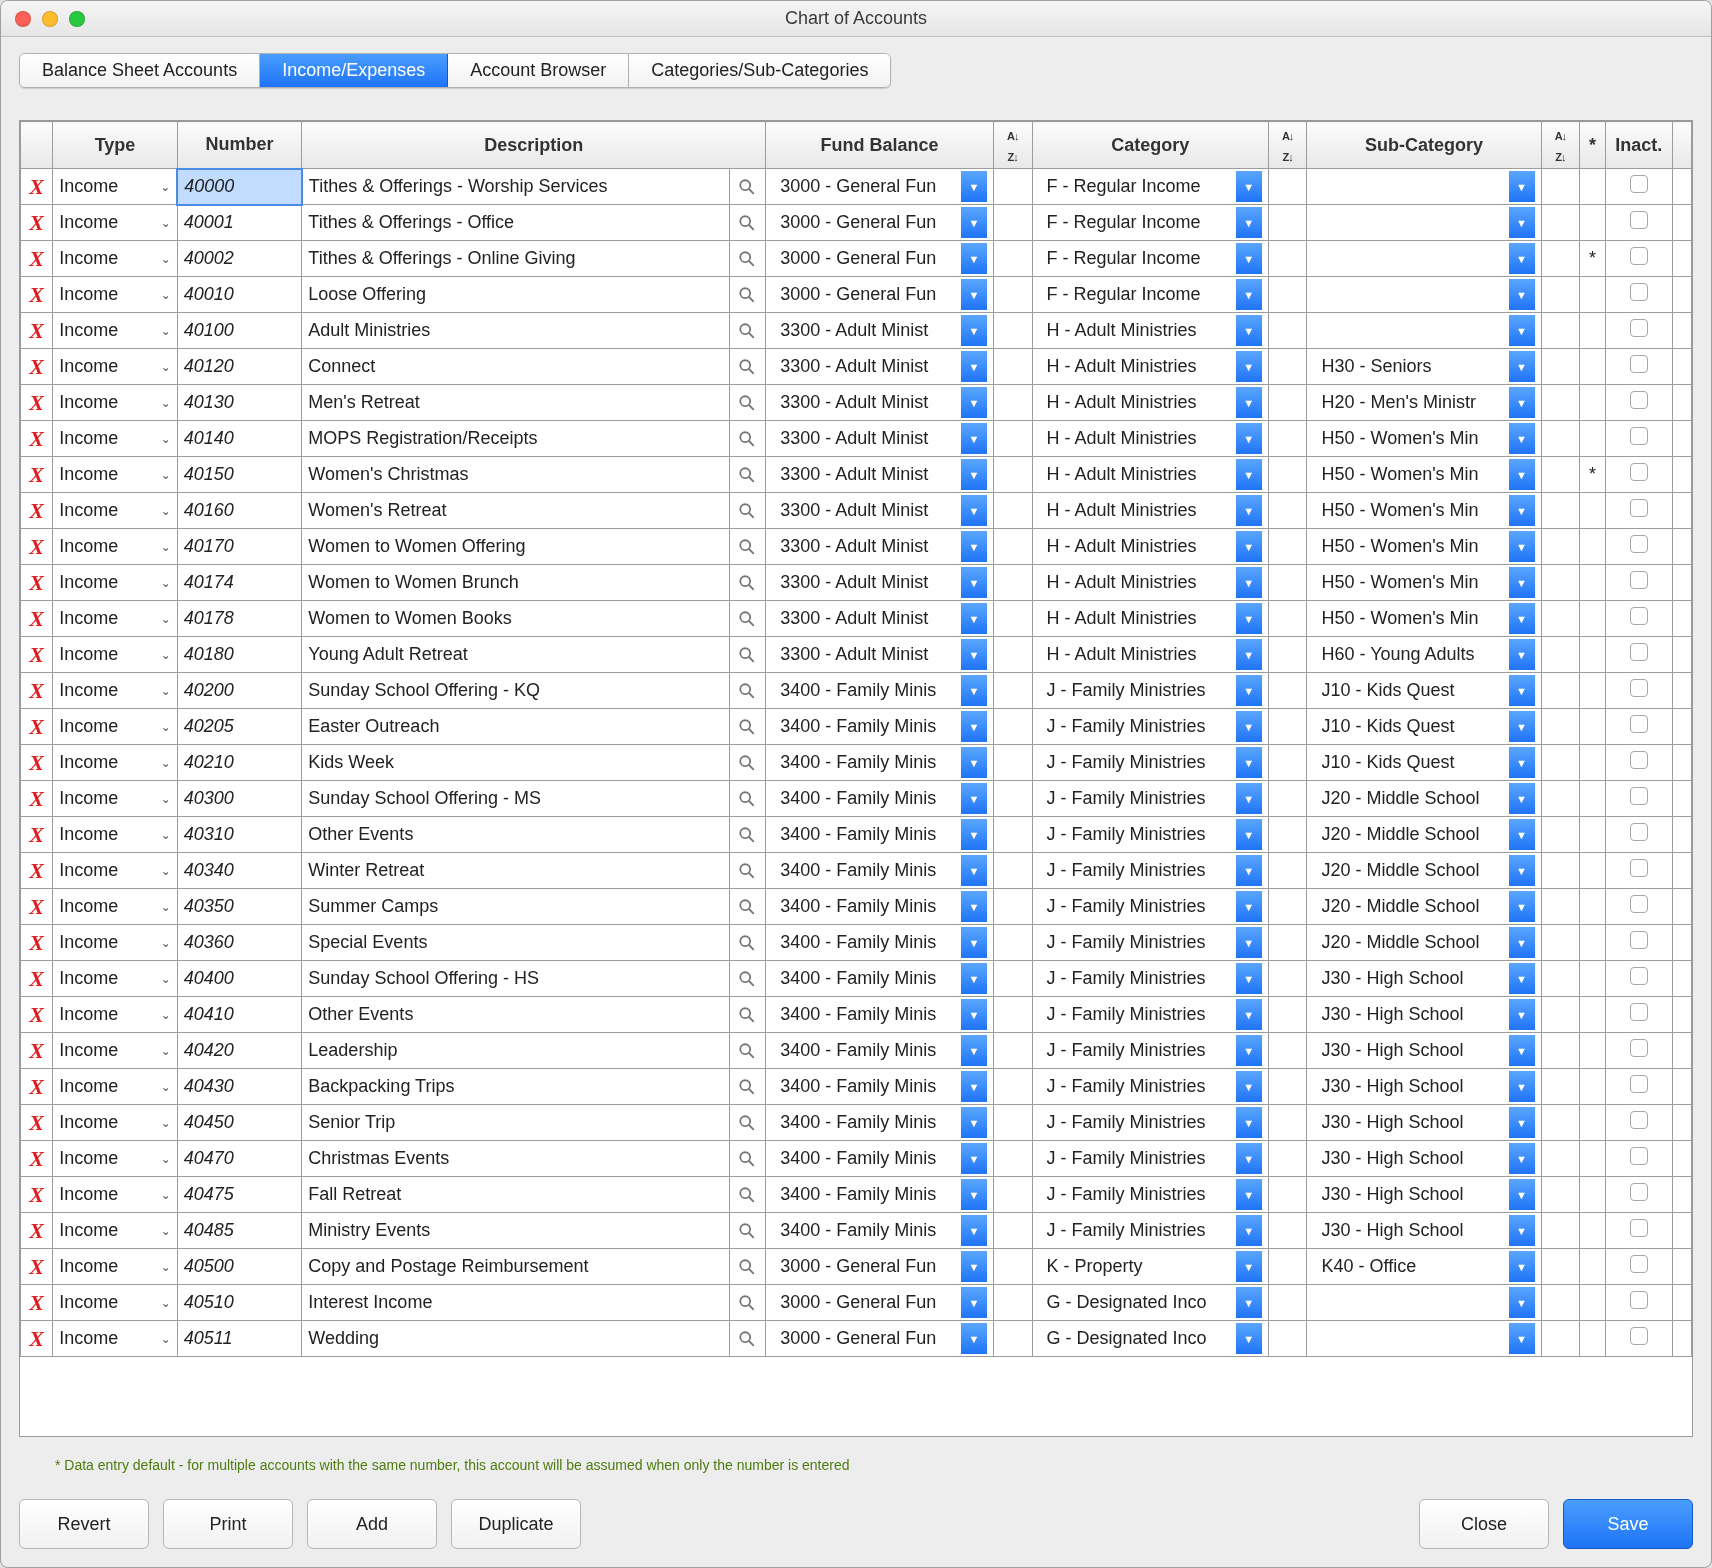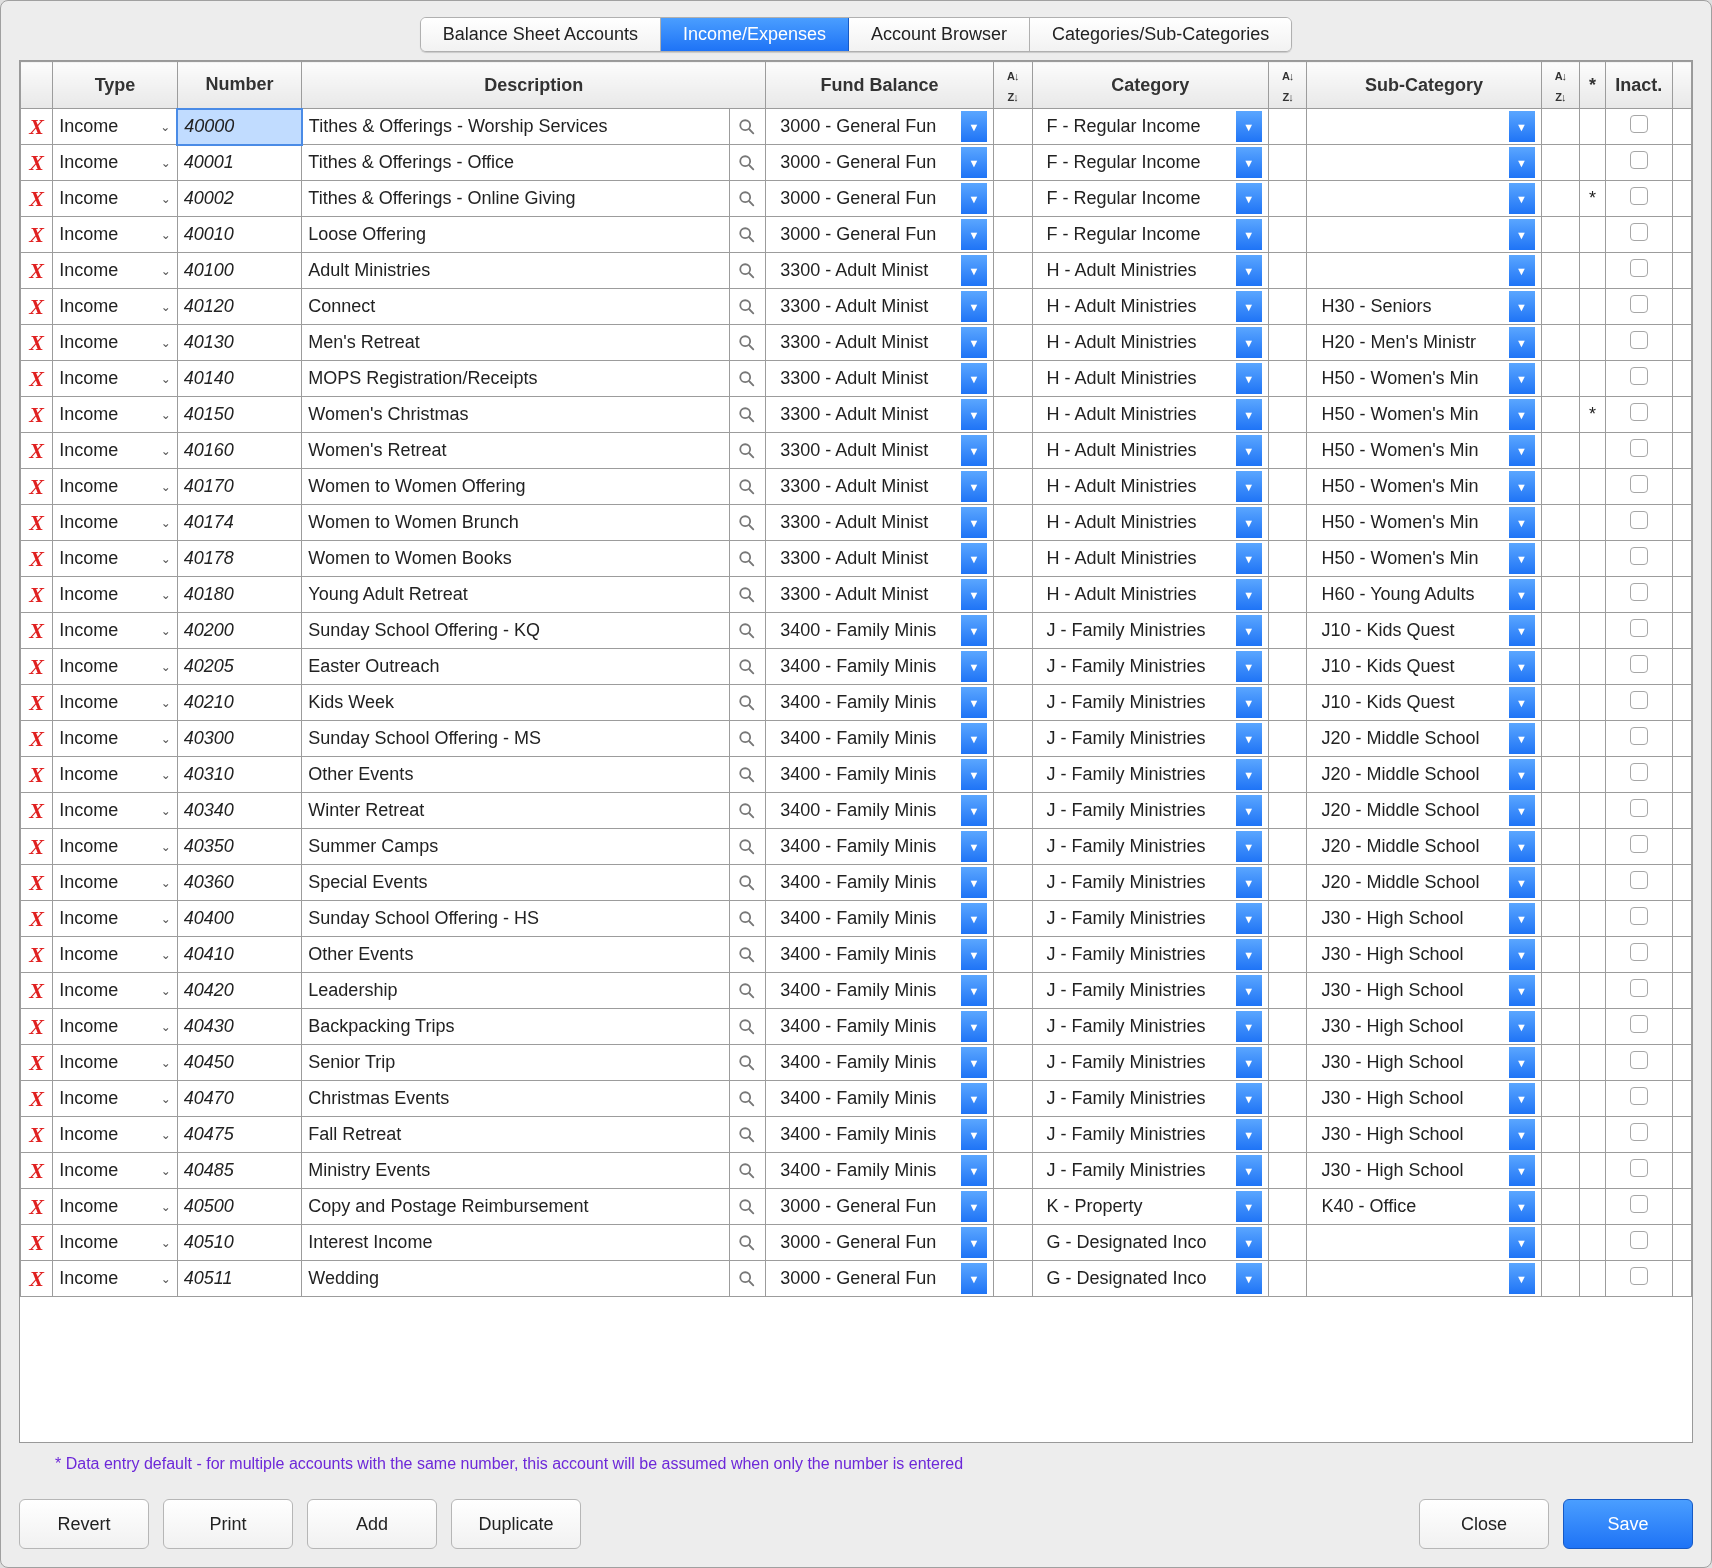--- a/index.html
+++ b/index.html
@@ -46,21 +46,21 @@
     font-size: 18px;
     color: #3a3a3a;
   }
   .content-area {
     flex: 1;
     display: flex;
     flex-direction: column;
     padding: 16px 18px 10px 18px;
     overflow: hidden;
   }
-  .seg-wrap { display: flex; justify-content: center; margin-bottom: 8px; }
+  .seg-wrap { display: flex; justify-content: flex-start; margin-bottom: 32px; }
   .segmented {
     display: flex;
     border-radius: 6px;
     overflow: hidden;
     box-shadow: 0 1px 1px rgba(0,0,0,0.15);
     border: 1px solid #b0b0b0;
   }
   .seg {
     padding: 6px 22px;
     background: linear-gradient(#ffffff, #f2f2f2);
@@ -195,23 +195,23 @@
   td.inact-cell { text-align: center; }
   .chk {
     width: 18px; height: 18px;
     border: 1px solid #a7a7a7;
     border-radius: 4px;
     display: inline-block;
     background: #fff;
   }
 
   .footnote {
-    padding: 12px 36px 4px 36px;
-    font-size: 16px;
-    color: #6d28d9;
+    padding: 20px 36px 4px 36px;
+    font-size: 14px;
+    color: #4d7c0f;
   }
   .button-bar {
     display: flex;
     padding: 12px 18px 18px 18px;
     gap: 14px;
     align-items: center;
   }
   .spacer { flex: 1; }
   .btn {
     min-width: 130px;
@@ -232,20 +232,28 @@
   
   th.scroll-head, td.scroll-cell {
     background: #f0f0f0;
     padding: 0;
   }
 </style>
 </head>
 <body>
 
 <div class="window">
+  <div class="titlebar">
+    <div class="traffic-lights">
+      <div class="tl red"></div>
+      <div class="tl yellow"></div>
+      <div class="tl green"></div>
+    </div>
+    <div class="title">Chart of Accounts</div>
+  </div>
 
   <div class="content-area">
 
     <div class="seg-wrap">
       <div class="segmented" id="seg-ctl">
           <div class="seg">Balance Sheet Accounts</div>
           <div class="seg active">Income/Expenses</div>
           <div class="seg">Account Browser</div>
           <div class="seg">Categories/Sub-Categories</div>
         </div>

